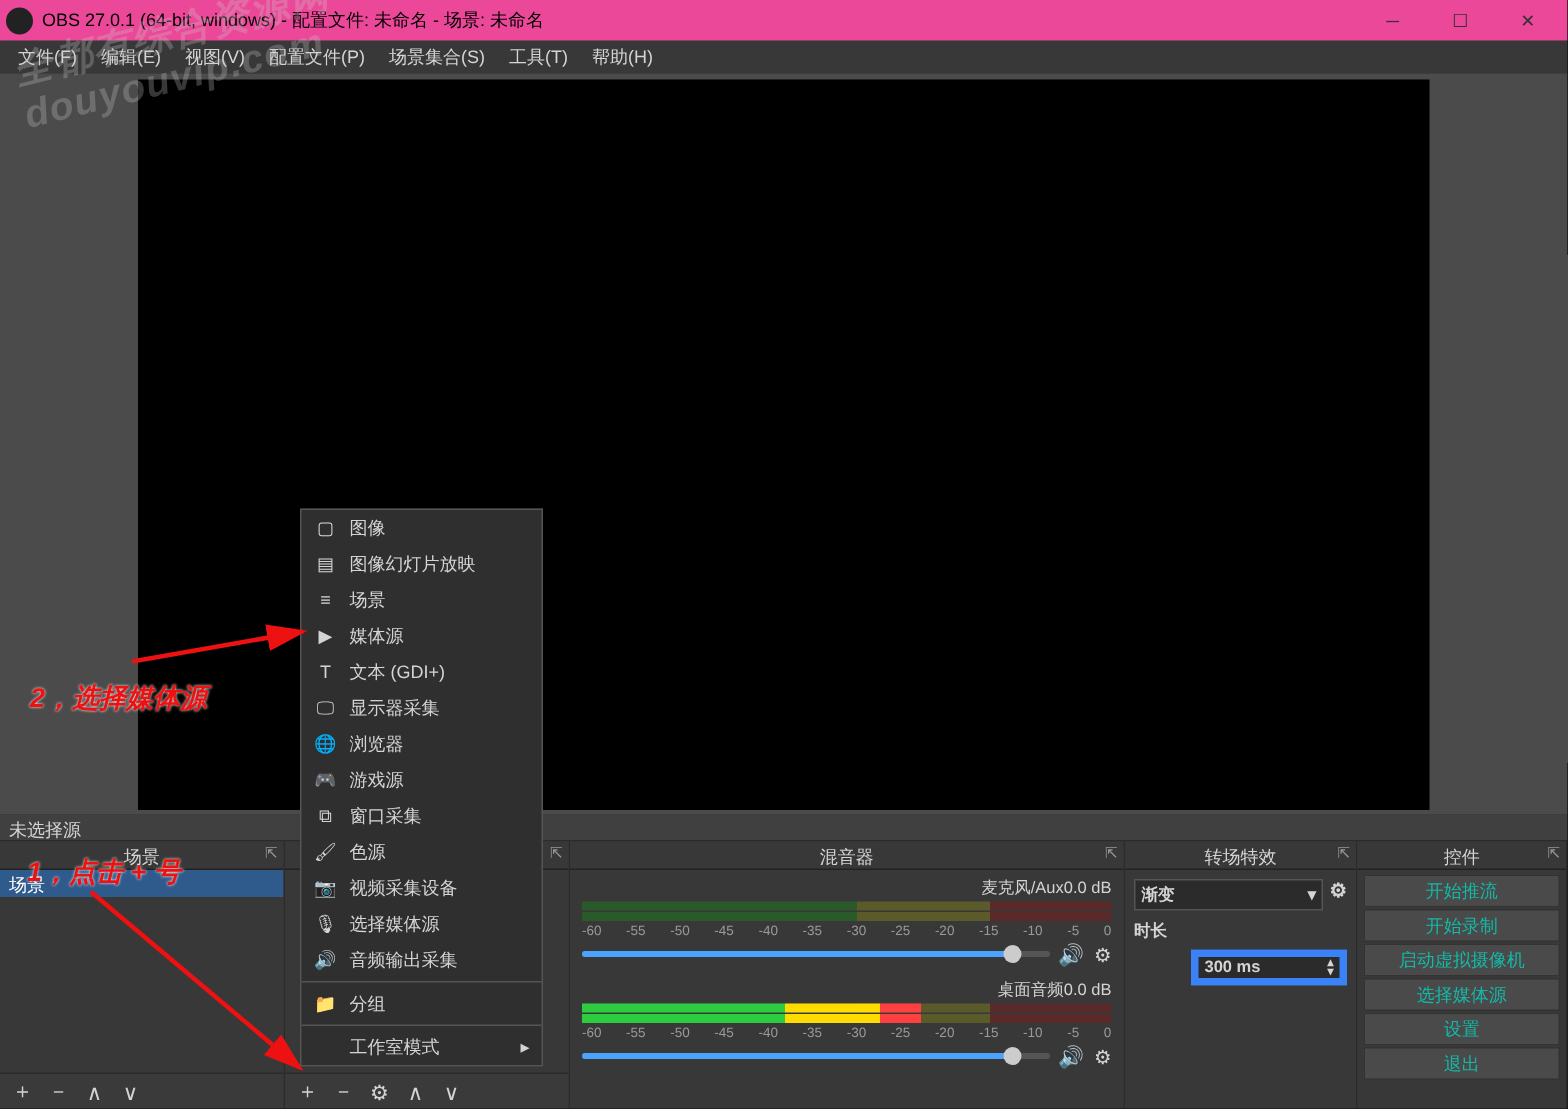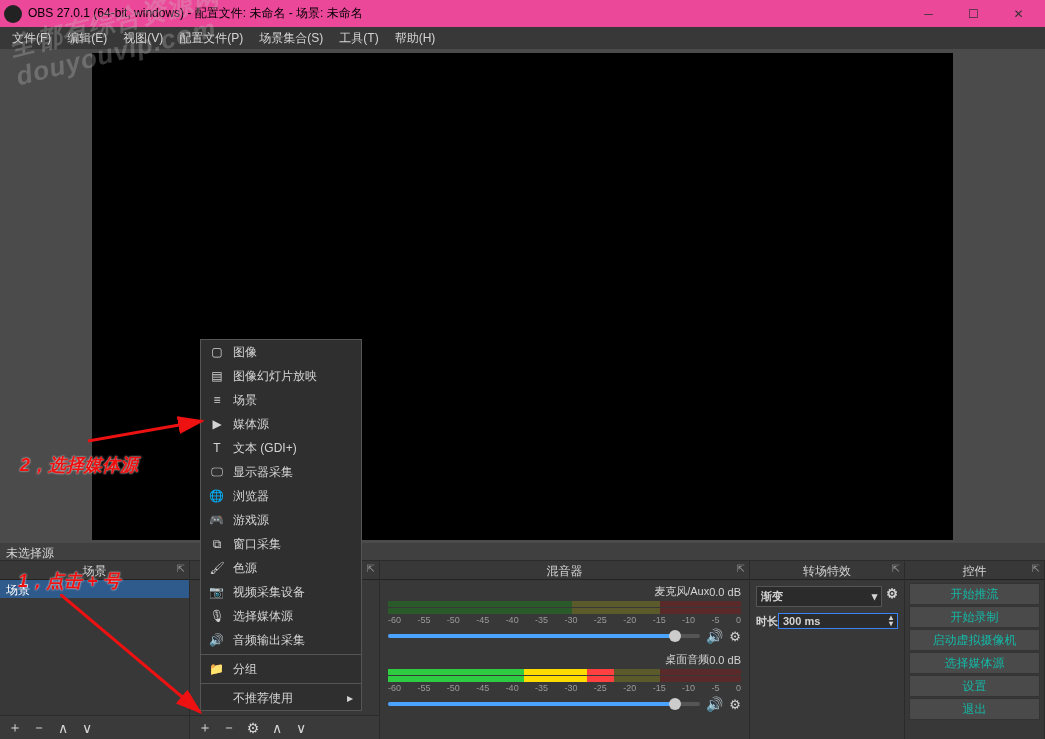--- a/index.html
+++ b/index.html
@@ -39,22 +39,22 @@
 .meter-scale { display: flex; justify-content: space-between; font-size: 9px; color: #9a9a9a; margin-bottom: 3px; }
 .slider-row { display: flex; align-items: center; gap: 6px; }
 .slider-track { flex: 1; height: 4px; background: #555; position: relative; border-radius: 2px; }
 .slider-fill { position: absolute; left: 0; top: 0; height: 100%; background: #4aa3ff; border-radius: 2px; }
 .slider-thumb { position: absolute; top: -4px; width: 12px; height: 12px; background: #ccc; border-radius: 50%; margin-left: -6px; }
 .spk-ico { font-size: 14px; color: #d4d4d4; }
 .gear-ico { font-size: 13px; color: #d4d4d4; }
 .trans-body { padding: 6px; font-weight: bold; }
 .trans-select { display: flex; gap: 4px; margin-bottom: 6px; }
 .trans-select .sel { flex: 1; background: #2b2b2b; border: 1px solid #555; padding: 2px 4px; display: flex; justify-content: space-between; align-items: center; font-size: 11px; }
-.trans-dur { display: flex; align-items: flex-end; gap: 0; font-size: 11px; }
-.trans-dur .spin { flex: 1; background: #2b2b2b; border: 1px solid #3b82f6; padding: 1px 4px; display: flex; justify-content: space-between; align-items: center; }
+.trans-dur { display: flex; align-items: flex-start; gap: 16px; font-size: 11px; }
+.trans-dur .spin { flex: 1; background: #2b2b2b; border: 5px solid #3b82f6; padding: 1px 4px; display: flex; justify-content: space-between; align-items: center; margin-top: 20px; }
 .ctrl-body { padding: 2px 4px; }
 .ctrl-btn { height: 22px; background: #4a4a4a; border: 1px solid #333; display: flex; align-items: center; justify-content: center; font-size: 12px; color: #14b8a6; margin: 1px 0; }
 .watermark { position: absolute; left: 6px; top: 34px; font-size: 26px; color: rgba(200,200,200,0.28); font-weight: bold; transform: rotate(-14deg); transform-origin: left top; pointer-events: none; font-style: italic; line-height: 1.15; letter-spacing: 1px; }
 .anno1 { position: absolute; left: 20px; top: 453px; color: #e11; font-size: 18px; font-weight: bold; font-style: italic; z-index: 200; text-shadow: 0 0 2px #fff; }
 .anno2 { position: absolute; left: 18px; top: 569px; color: #e11; font-size: 18px; font-weight: bold; font-style: italic; z-index: 200; text-shadow: 0 0 2px #fff; }
 svg.arrow { position: absolute; z-index: 200; pointer-events: none; }
 </style>
 </head>
 <body>
 
@@ -276,21 +276,21 @@
       <span>音频输出采集</span>
     </div>
     <div class="ctx-sep"></div>
     <div class="ctx-item">
       <span class="ctx-ico">📁</span>
       <span>分组</span>
     </div>
     <div class="ctx-sep"></div>
     <div class="ctx-item">
       <span class="ctx-ico"></span>
-      <span>不推荐使用</span>
+      <span>工作室模式</span>
       <span class="ctx-arrow">▸</span>
     </div>
   </div>
 
 <div class="watermark" style="white-space:pre;">全都有综合资源网
 douyouvip.com</div>
 
 <div class="anno1">2，选择媒体源</div>
 <div class="anno2">1，点击 + 号</div>
 <svg class="arrow" style="left:88px;top:383px;width:120px;height:60px;">

